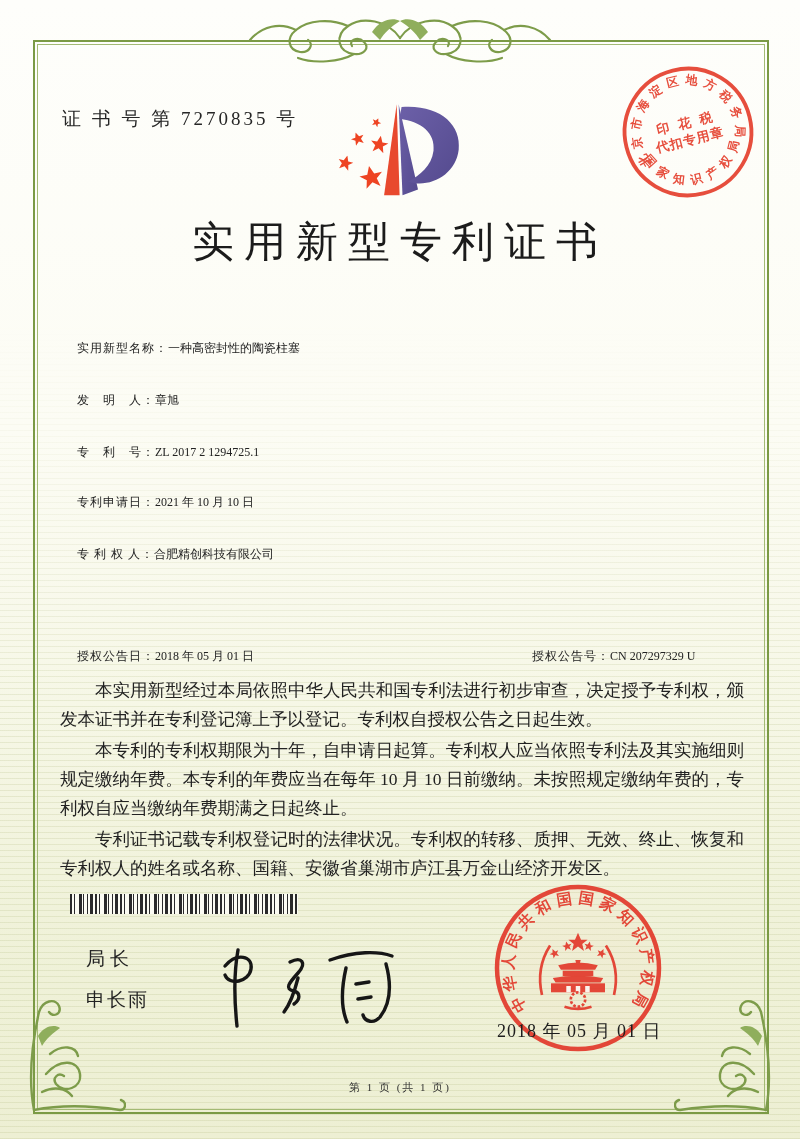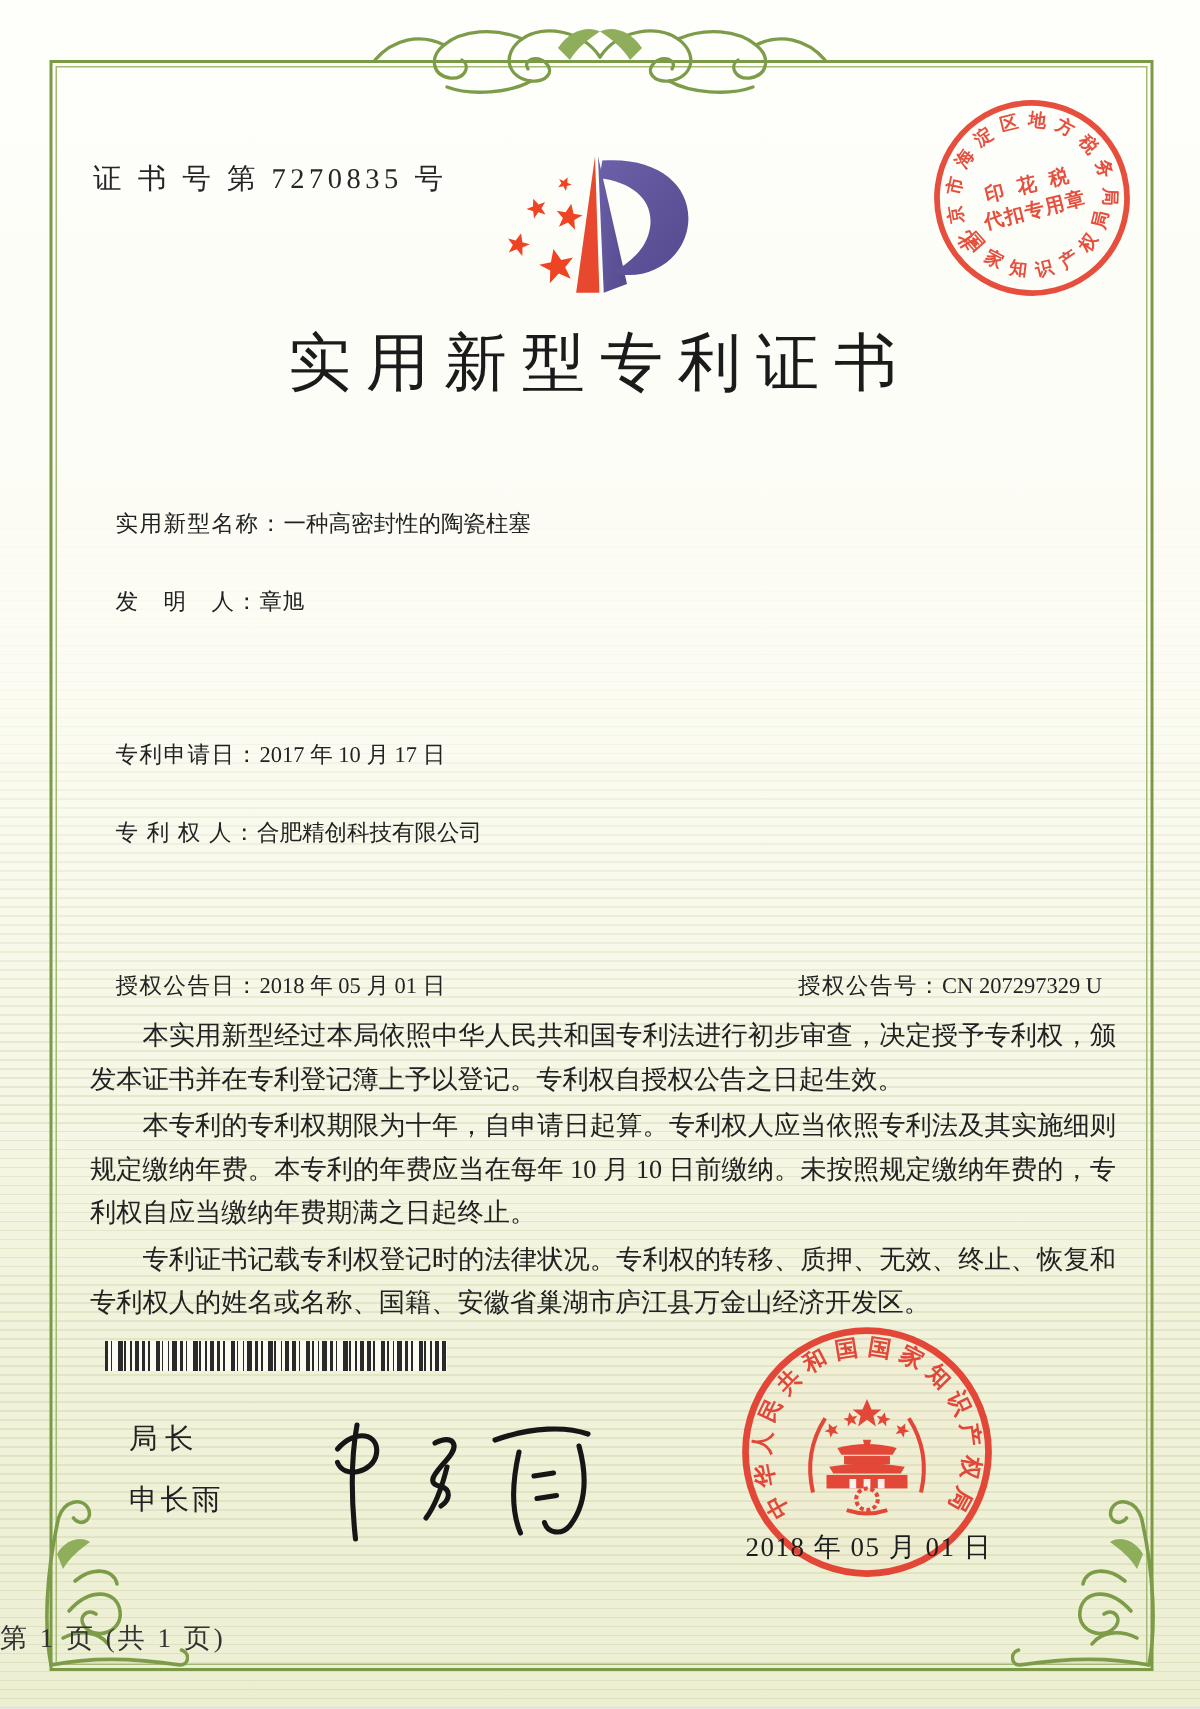--- a/index.html
+++ b/index.html
@@ -17,40 +17,40 @@
     background:repeating-linear-gradient(0deg,rgba(152,163,92,0.16) 0 1px,rgba(255,255,255,0) 1px 6px);
     -webkit-mask-image:linear-gradient(180deg,transparent 0%,transparent 28%,#000 62%,#000 100%);
     mask-image:linear-gradient(180deg,transparent 0%,transparent 28%,#000 62%,#000 100%);
   }
   .frame{position:absolute;left:33px;top:40px;width:732px;height:1070px;
     border:2px solid #7b9a45;}
   .frame-inner{position:absolute;inset:2px;border:1px solid #a3ba74;}
   .cert-no{position:absolute;left:62px;top:106px;font-size:19px;letter-spacing:3px;color:#262626;}
   .title{position:absolute;left:0;top:214px;width:100%;text-align:center;
     font-size:42px;font-weight:normal;letter-spacing:10px;color:#1b1b1b;}
-  .row{position:absolute;left:77px;font-size:15px;color:#222;white-space:nowrap;}
+  .row{position:absolute;left:77px;font-size:12px;color:#222;white-space:nowrap;}
   .row .lbl{letter-spacing:1px;}
   .addr-val{display:inline-block;width:452px;vertical-align:top;white-space:normal;line-height:25px;}
   .grant-no{position:absolute;left:455px;top:0;}
   .paras{position:absolute;left:60px;top:676px;width:684px;}
   .paras p{margin:0 0 2px 0;font-size:17.5px;line-height:29px;color:#222;
     text-align:justify;text-indent:2em;}
   .barcode{position:absolute;left:70px;top:894px;width:228px;height:20px;
     background:repeating-linear-gradient(90deg,
       #2a2a2a 0 2px,#fbfbf2 2px 4px,
       #2a2a2a 4px 5px,#fbfbf2 5px 9px,
       #2a2a2a 9px 12px,#fbfbf2 12px 13px,
       #2a2a2a 13px 14px,#fbfbf2 14px 17px,
       #2a2a2a 17px 18px,#fbfbf2 18px 20px,
       #2a2a2a 20px 23px,#fbfbf2 23px 25px);}
   .sig-title{position:absolute;left:86px;top:946px;font-size:19px;letter-spacing:5px;color:#222;}
   .sig-name{position:absolute;left:86px;top:987px;font-size:19px;letter-spacing:2px;color:#222;}
   .seal-date{position:absolute;left:497px;top:1019px;font-size:18px;color:#1d1d1d;z-index:6;letter-spacing:1px;}
-  .footer{position:absolute;left:0;top:1080px;width:100%;
-    font-size:18px;letter-spacing:2px;color:#333;}
+  .footer{position:absolute;left:0;top:1080px;width:100%;text-align:center;
+    font-size:11px;letter-spacing:2px;color:#333;}
   .abs{position:absolute;}
   svg text{font-family:"Liberation Serif","DejaVu Serif",serif;}
 </style>
 </head>
 <body>
 
 <div class="page">
 
   <div class="frame">
     <div class="frame-inner"></div>
@@ -142,22 +142,25 @@
   </svg>
 
   <div class="title">实用新型专利证书</div>
 
   <div class="row" style="top:340px">
     <span class="lbl">实用新型名称：</span><span>一种高密封性的陶瓷柱塞</span>
   </div>
   <div class="row" style="top:392px">
     <span class="lbl">发　明　人：</span><span>章旭</span>
   </div>
+  <div class="row" style="top:444px">
+    <span class="lbl">专　利　号：</span><span>ZL 2017 2 1294725.1</span>
+  </div>
   <div class="row" style="top:494px">
-    <span class="lbl">专利申请日：</span><span>2017 年 10 月 17 日</span>
+    <span class="lbl">专利申请日：</span><span>2021 年 10 月 10 日</span>
   </div>
   <div class="row" style="top:546px">
     <span class="lbl">专 利 权 人：</span><span>合肥精创科技有限公司</span>
   </div>
   <div class="row" style="top:648px;width:684px;">
     <span>
       <span class="lbl">授权公告日：</span><span>2018 年 05 月 01 日</span>
     </span>
     <span class="grant-no">
       <span class="lbl">授权公告号：</span><span>CN 207297329 U</span>

